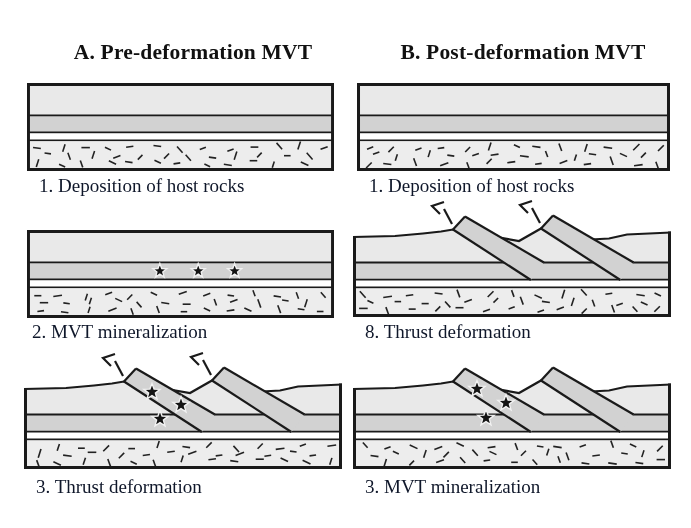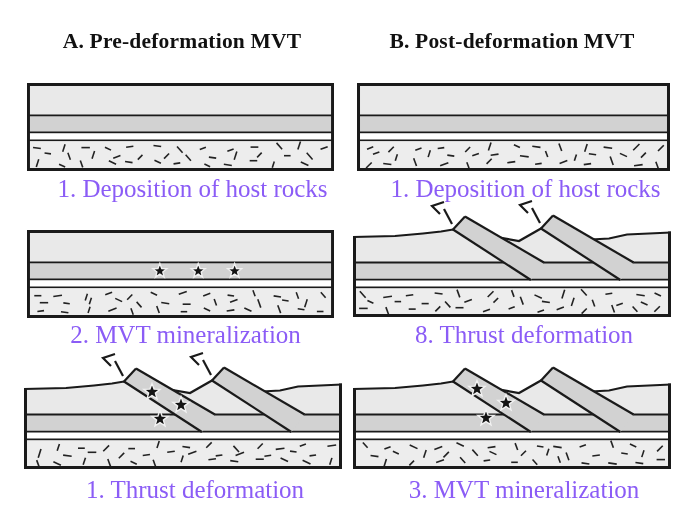--- a/index.html
+++ b/index.html
@@ -1,29 +1,29 @@
 <!DOCTYPE html>
 <html><head>
 <meta charset="utf-8">
 <style>
   html,body{margin:0;padding:0;background:#ffffff;}
   #figure{
     position:relative;width:691px;height:528px;background:#ffffff;
     font-family:"Liberation Serif","DejaVu Serif",serif;overflow:hidden;
   }
   .coltitle{
-    position:absolute;top:29px;margin:0;height:28px;
+    position:absolute;top:29px;margin:11px;height:28px;
     font-size:21.5px;font-weight:bold;color:#111;text-align:center;
     letter-spacing:0.2px;white-space:nowrap;
   }
   .panel{position:absolute;}
   .panel svg{display:block;width:100%;height:100%;}
   .caption{
-    position:absolute;height:26px;font-size:25px;color:#8b5cf6;
-    text-align:center;transform:translateX(12px);white-space:nowrap;
+    position:absolute;height:26px;font-size:19px;color:#0f172a;
+    transform:translateX(12px);white-space:nowrap;
   }
 </style>
 </head>
 <body>
 
 <div id="figure">
 
   <h2 class="coltitle" style="left:25px;width:314px">A. Pre-deformation MVT</h2>
   <h2 class="coltitle" style="left:353px;width:318px">B. Post-deformation MVT</h2>
 
@@ -373,15 +373,15 @@
         <path d="M133.0,61.5L135.1,67.1L141.1,67.4L136.4,71.1L138.0,76.9L133.0,73.6L128.0,76.9L129.6,71.1L124.9,67.4L130.9,67.1Z" fill="#141414" stroke="#f2f2f2" stroke-width="1.4"></path>
       </svg>
     </div>
 
   <div class="caption" style="left:27px;top:175px;width:307px">1. Deposition of host rocks</div>
   <div class="caption" style="left:357px;top:175px;width:313px">1. Deposition of host rocks</div>
 
   <div class="caption" style="left:20px;top:321px;width:307px">2. MVT mineralization</div>
   <div class="caption" style="left:353px;top:321px;width:318px">8. Thrust deformation</div>
 
-  <div class="caption" style="left:24px;top:476px;width:318px">1. Thrust deformation</div>
+  <div class="caption" style="left:24px;top:476px;width:318px">3. Thrust deformation</div>
   <div class="caption" style="left:353px;top:476px;width:318px">3. MVT mineralization</div>
 </div>
 
 </body></html>

